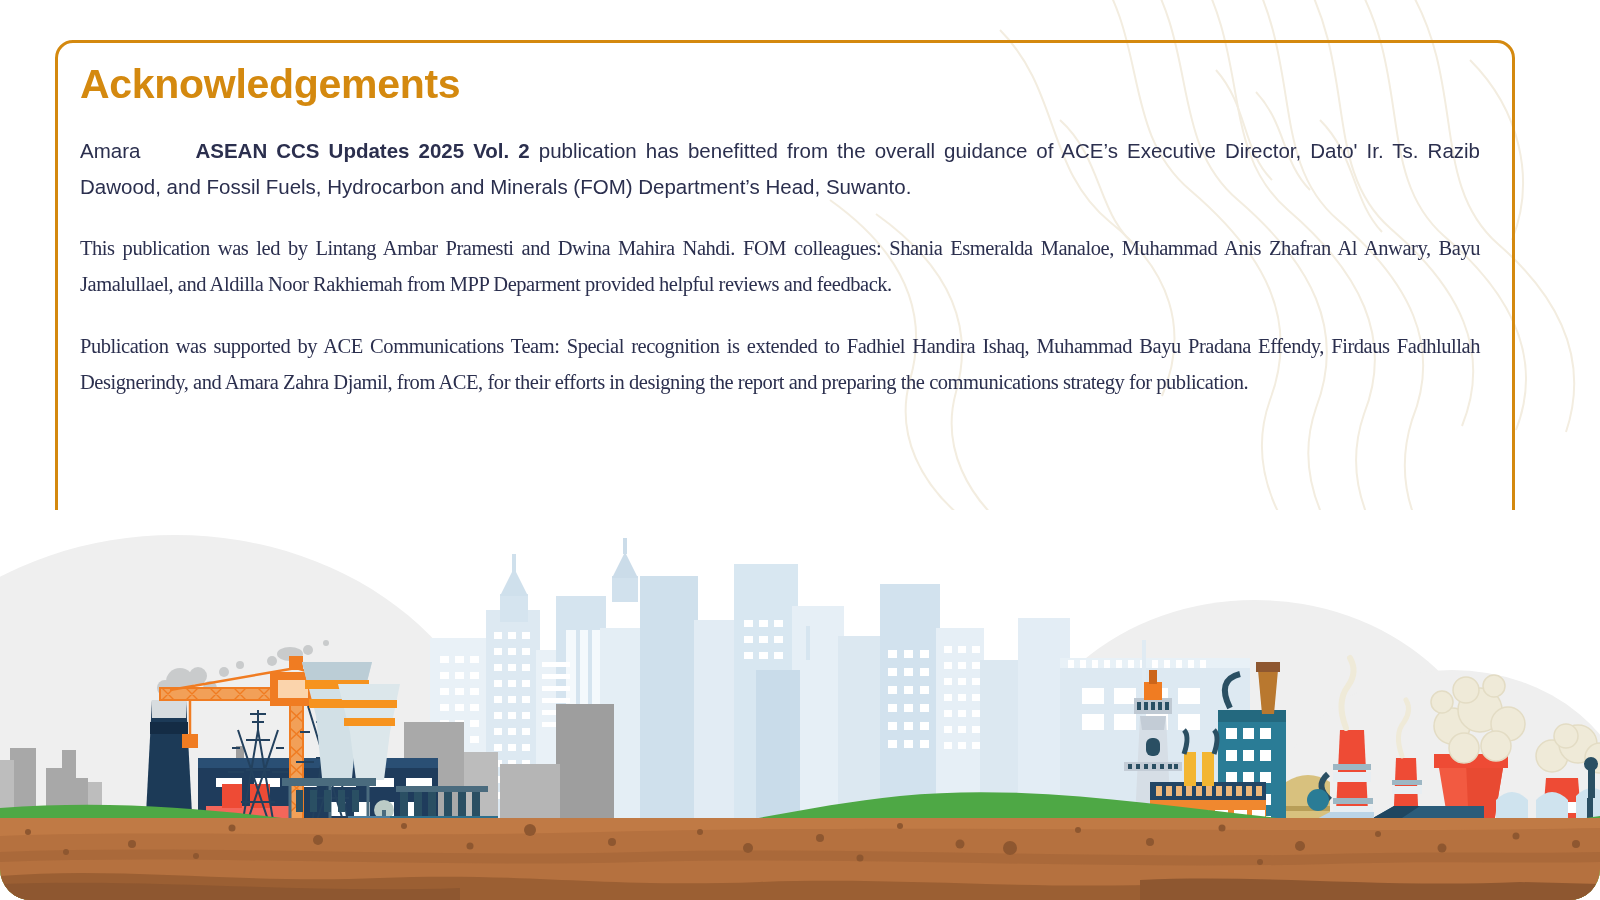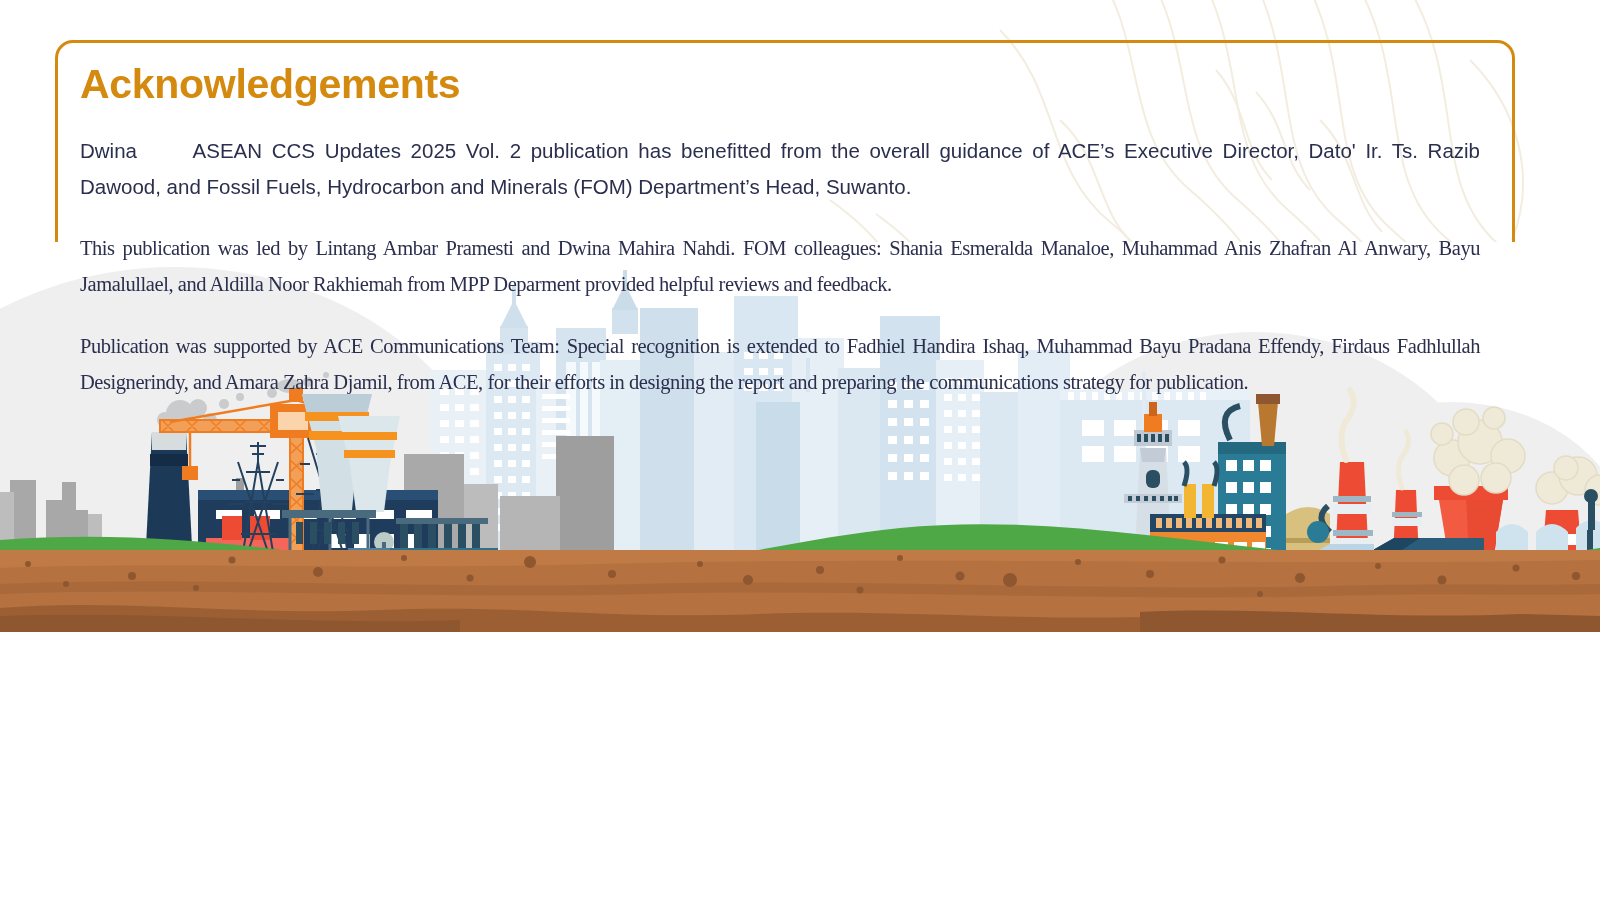--- a/index.html
+++ b/index.html
@@ -2,21 +2,21 @@
 <html lang="en"><head>
 <meta charset="utf-8">
 <title>Acknowledgements</title>
 <style>
   html,body{margin:0;padding:0;}
   body{
     width:1600px;height:900px;overflow:hidden;position:relative;
     background:#ffffff;
     font-family:"Liberation Sans","DejaVu Sans",sans-serif;
   }
-  #stage{position:absolute;inset:0;width:1600px;height:632px;overflow:hidden;background:#fff;}
+  #stage{position:absolute;inset:0;width:1600px;height:900px;overflow:hidden;background:#fff;border-radius:31px;}
 
   
   .topo{position:absolute;top:0;left:0;width:1600px;height:620px;pointer-events:none;}
 
   
   .card-frame{
     position:absolute;left:55px;top:40px;width:1460px;height:752px;
     border:3px solid #D4890F;border-radius:18px;
     box-sizing:border-box;background:transparent;
     z-index:3;
@@ -27,21 +27,21 @@
   .page-title{
     font-size:41px;font-weight:700;color:#D4890F;letter-spacing:-0.3px;
     margin:0 0 26px 0;line-height:1.1;
   }
   .para{
     color:#2B2F4E;font-size:20.5px;line-height:35.6px;
     text-align:justify;text-justify:inter-word;
     margin:0 0 27px 0;
   }
   .para:last-child{margin-bottom:16px;}
-  .para b{font-weight:400;margin-left:46px;}
+  .para b{font-weight:700;margin-left:46px;}
   .p-narrow{font-stretch:semi-condensed;letter-spacing:-0.45px;font-family:Liberation Serif, serif;}
 
   
   .scene{position:absolute;left:0;bottom:0;width:1600px;height:390px;z-index:4;}
   .soil{position:absolute;left:0;bottom:0;width:1600px;height:82px;z-index:5;}
 </style>
 </head>
 <body>
 
 <div id="stage">
@@ -625,20 +625,20 @@
       <circle cx="860" cy="40" r="3.5"></circle>
         <circle cx="1260" cy="44" r="3"></circle>
     </g>
   </svg>
 
   <div class="card-frame"></div>
 
   <div class="content">
     <h1 class="page-title">Acknowledgements</h1>
 
-    <p class="para"><span>Dwina </span><b>ASEAN CCS Updates 2025 Vol. 2</b><span> publication has benefitted from the overall guidance of ACE’s Executive Director, Dato' Ir. Ts. Razib Dawood, and Fossil Fuels, Hydrocarbon and Minerals (FOM) Department’s Head, Suwanto.</span></p>
+    <p class="para"><span>Amara </span><b>ASEAN CCS Updates 2025 Vol. 2</b><span> publication has benefitted from the overall guidance of ACE’s Executive Director, Dato' Ir. Ts. Razib Dawood, and Fossil Fuels, Hydrocarbon and Minerals (FOM) Department’s Head, Suwanto.</span></p>
 
     <p class="para p-narrow">This publication was led by Lintang Ambar Pramesti and Dwina Mahira Nahdi. FOM colleagues: Shania Esmeralda Manaloe, Muhammad Anis Zhafran Al Anwary, Bayu Jamalullael, and Aldilla Noor Rakhiemah from MPP Deparment provided helpful reviews and feedback.</p>
 
     <p class="para p-narrow">Publication was supported by ACE Communications Team: Special recognition is extended to Fadhiel Handira Ishaq, Muhammad Bayu Pradana Effendy, Firdaus Fadhlullah Designerindy, and Amara Zahra Djamil, from ACE, for their efforts in designing the report and preparing the communications strategy for publication.</p>
   </div>
 
 </div>
 
 </body></html>

